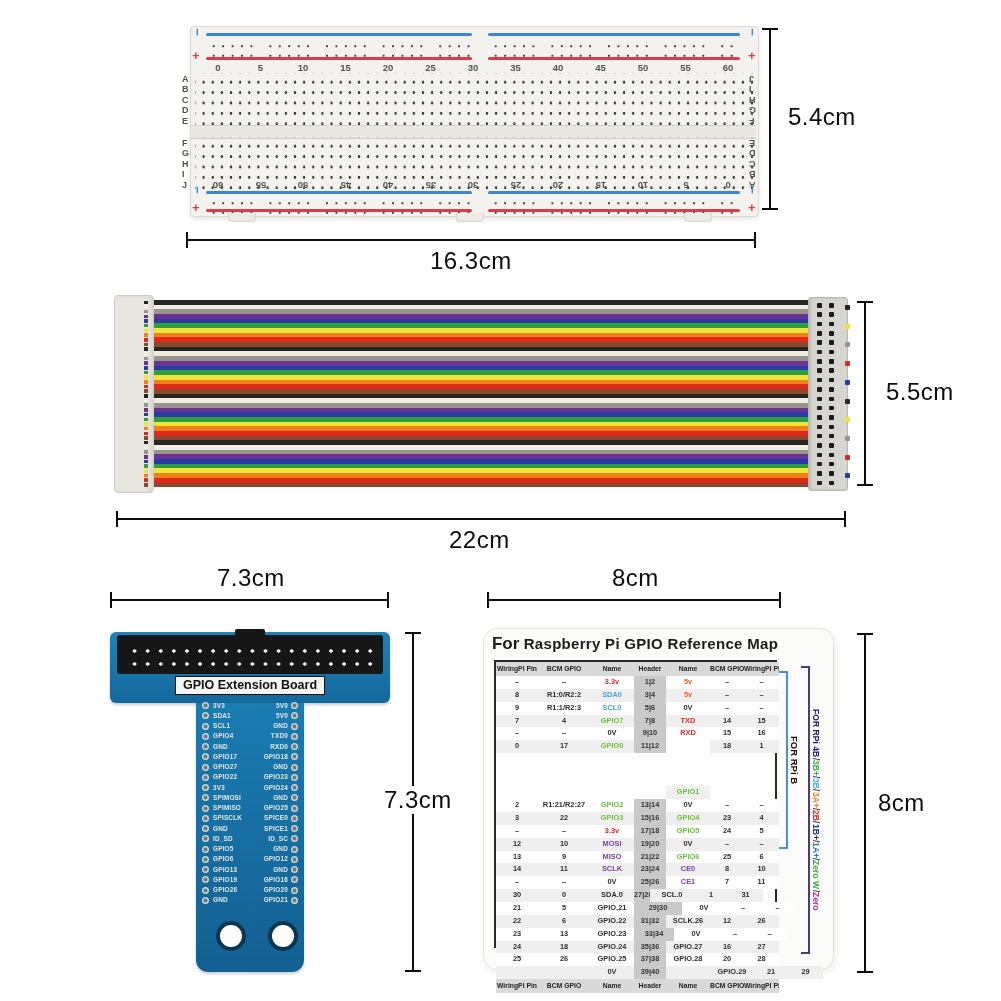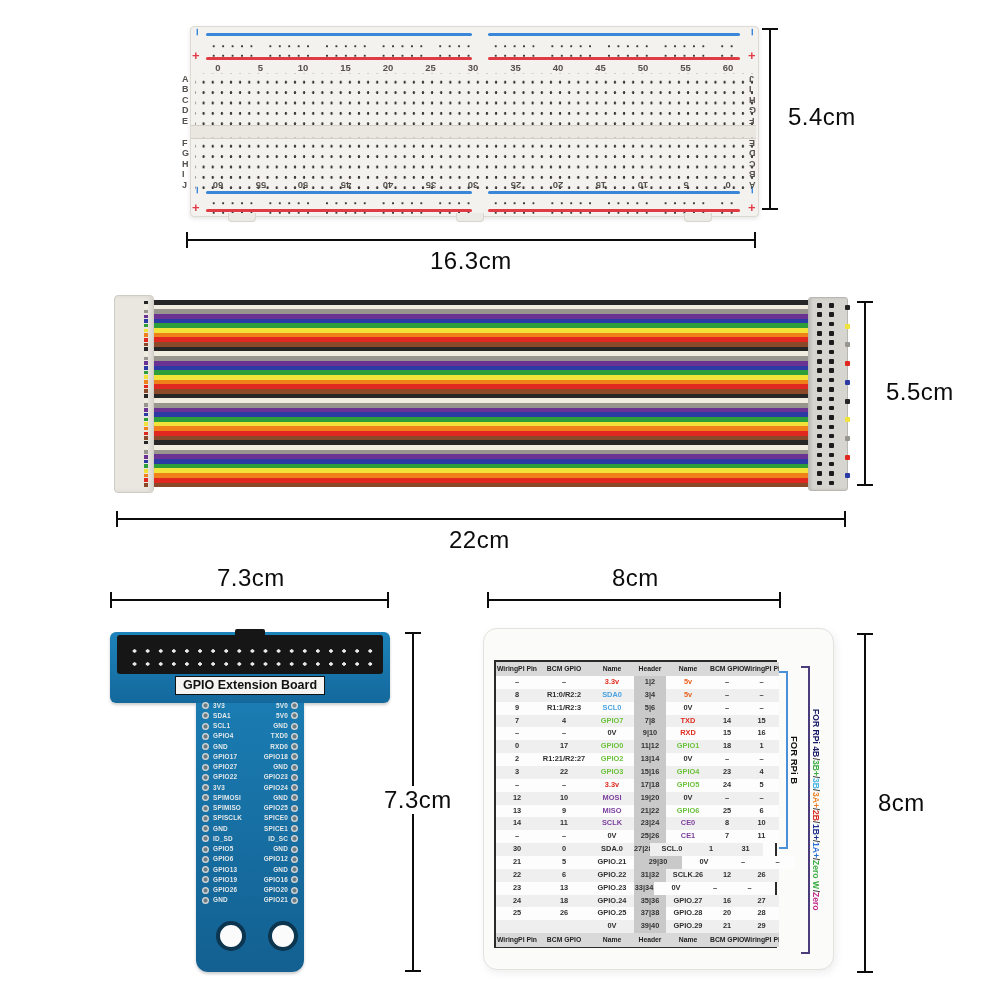--- a/index.html
+++ b/index.html
@@ -405,20 +405,23 @@
   <div class="tb-hole" style="left:216px;top:921px;"></div>
   <div class="tb-hole" style="left:268px;top:921px;"></div>
 
   <div class="dim-line-v" style="left:412px;top:632px;height:340px;"></div>
   <div class="dim-label onln" style="left:378px;top:786px;">7.3cm</div>
 
   <div class="dim-label" style="left:612px;top:564px;">8cm</div>
   <div class="dim-line-h" style="left:487px;top:599px;width:294px;"></div>
 
   <div id="card"></div>
+  <div id="card-title">
+    <span class="t1">For</span><span class="t2"> Raspberry Pi GPIO Reference Map</span>
+  </div>
   <div id="gpio-table">
       <div class="gt-row gt-head">
         <div class="gt-cell" style="width: 42px;">WiringPI Pin</div>
         <div class="gt-cell" style="width: 52px;">BCM GPIO</div>
         <div class="gt-cell" style="width: 44px;">Name</div>
         <div class="gt-cell" style="width: 32px;">Header</div>
         <div class="gt-cell" style="width: 44px;">Name</div>
         <div class="gt-cell" style="width: 34px;">BCM GPIO</div>
         <div class="gt-cell" style="width: 35px;">WiringPI Pin</div>
       </div>
@@ -465,21 +468,21 @@
         <div class="gt-cell hdrcol" style="width: 32px; color: rgb(51, 51, 51);">9|10</div>
         <div class="gt-cell" style="width: 44px; color: rgb(223, 43, 32);">RXD</div>
         <div class="gt-cell" style="width: 34px;">15</div>
         <div class="gt-cell" style="width: 35px;">16</div>
       </div>
       <div class="gt-row gt-data">
         <div class="gt-cell" style="width: 42px;">0</div>
         <div class="gt-cell" style="width: 52px;">17</div>
         <div class="gt-cell" style="width: 44px; color: rgb(108, 194, 60);">GPIO0</div>
         <div class="gt-cell hdrcol" style="width: 32px; color: rgb(51, 51, 51);">11|12</div>
-        <div class="gt-cell" style="width: 44px; color: rgb(108, 194, 60);">GPIO1</div>
+        <div class="gt-cell" style="width: 44px; color: rgb(108, 194, 60); margin-top: 46px;">GPIO1</div>
         <div class="gt-cell" style="width: 34px;">18</div>
         <div class="gt-cell" style="width: 35px;">1</div>
       </div>
       <div class="gt-row gt-data">
         <div class="gt-cell" style="width: 42px;">2</div>
         <div class="gt-cell" style="width: 52px;">R1:21/R2:27</div>
         <div class="gt-cell" style="width: 44px; color: rgb(108, 194, 60);">GPIO2</div>
         <div class="gt-cell hdrcol" style="width: 32px; color: rgb(51, 51, 51);">13|14</div>
         <div class="gt-cell" style="width: 44px; color: rgb(47, 47, 47);">0V</div>
         <div class="gt-cell" style="width: 34px;">–</div>
@@ -563,21 +566,21 @@
         <div class="gt-cell" style="width: 44px; color: rgb(47, 47, 47);">GPIO.22</div>
         <div class="gt-cell hdrcol" style="width: 32px; color: rgb(51, 51, 51);">31|32</div>
         <div class="gt-cell" style="width: 44px; color: rgb(47, 47, 47);">SCLK.26</div>
         <div class="gt-cell" style="width: 34px;">12</div>
         <div class="gt-cell" style="width: 35px;">26</div>
       </div>
       <div class="gt-row gt-data">
         <div class="gt-cell" style="width: 42px;">23</div>
         <div class="gt-cell" style="width: 52px;">13</div>
         <div class="gt-cell" style="width: 44px; color: rgb(47, 47, 47);">GPIO.23</div>
-        <div class="gt-cell hdrcol" style="width: 20px; color: rgb(51, 51, 51);">33|34</div>
+        <div class="gt-cell hdrcol" style="width: 40px; color: rgb(51, 51, 51);">33|34</div>
         <div class="gt-cell" style="width: 44px; color: rgb(47, 47, 47);">0V</div>
         <div class="gt-cell" style="width: 34px;">–</div>
         <div class="gt-cell" style="width: 35px;">–</div>
       </div>
       <div class="gt-row gt-data">
         <div class="gt-cell" style="width: 42px;">24</div>
         <div class="gt-cell" style="width: 52px;">18</div>
         <div class="gt-cell" style="width: 44px; color: rgb(47, 47, 47);">GPIO.24</div>
         <div class="gt-cell hdrcol" style="width: 32px; color: rgb(51, 51, 51);">35|36</div>
         <div class="gt-cell" style="width: 44px; color: rgb(47, 47, 47);">GPIO.27</div>
@@ -591,21 +594,21 @@
         <div class="gt-cell hdrcol" style="width: 32px; color: rgb(51, 51, 51);">37|38</div>
         <div class="gt-cell" style="width: 44px; color: rgb(47, 47, 47);">GPIO.28</div>
         <div class="gt-cell" style="width: 34px;">20</div>
         <div class="gt-cell" style="width: 35px;">28</div>
       </div>
       <div class="gt-row gt-data">
         <div class="gt-cell" style="width: 42px;"></div>
         <div class="gt-cell" style="width: 52px;"></div>
         <div class="gt-cell" style="width: 44px; color: rgb(47, 47, 47);">0V</div>
         <div class="gt-cell hdrcol" style="width: 32px; color: rgb(51, 51, 51);">39|40</div>
-        <div class="gt-cell" style="width: 44px; color: rgb(47, 47, 47);">GPIO.29</div>
+        <div class="gt-cell" style="width: 44px; color: rgb(47, 47, 47); padding-left: 44px;">GPIO.29</div>
         <div class="gt-cell" style="width: 34px;">21</div>
         <div class="gt-cell" style="width: 35px;">29</div>
       </div>
       <div class="gt-row gt-head">
         <div class="gt-cell" style="width: 42px;">WiringPI Pin</div>
         <div class="gt-cell" style="width: 52px;">BCM GPIO</div>
         <div class="gt-cell" style="width: 44px;">Name</div>
         <div class="gt-cell" style="width: 32px;">Header</div>
         <div class="gt-cell" style="width: 44px;">Name</div>
         <div class="gt-cell" style="width: 34px;">BCM GPIO</div>

